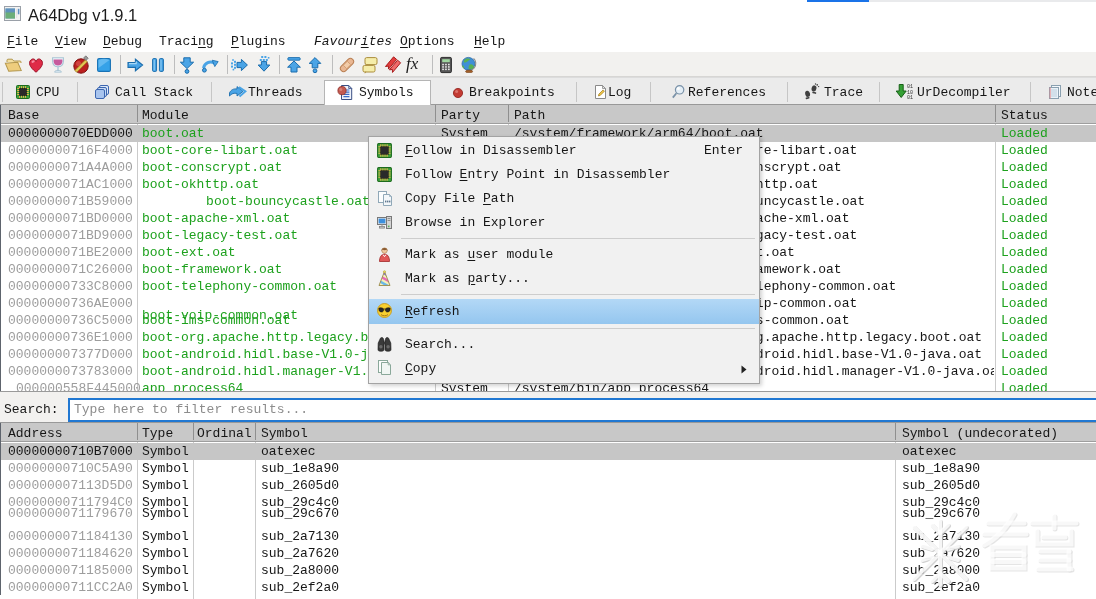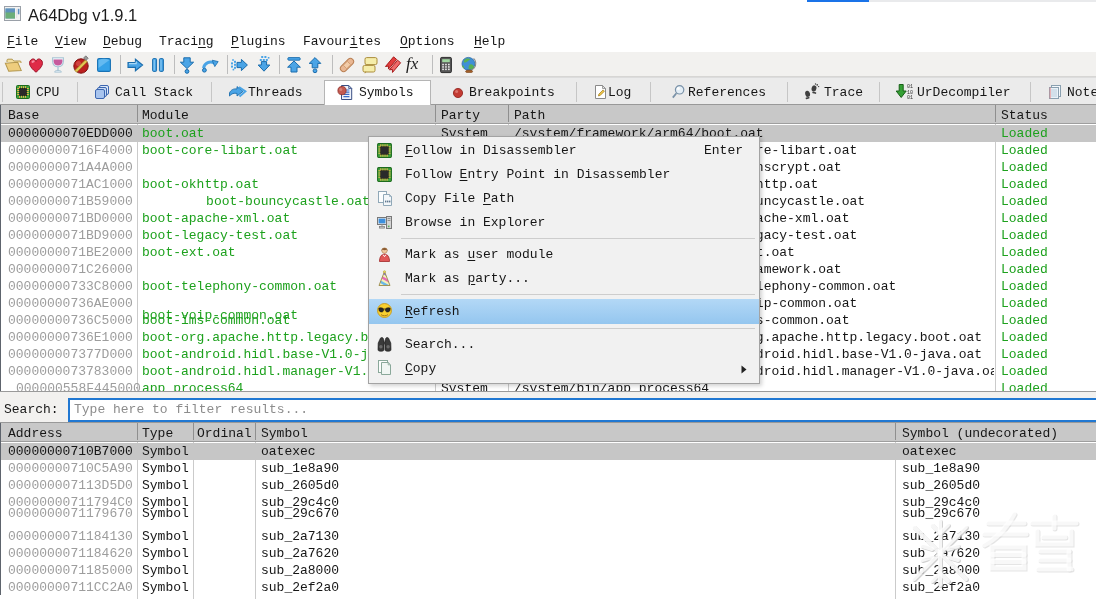--- a/index.html
+++ b/index.html
@@ -30,21 +30,21 @@
         <rect x="12" y="3" width="1.2" height="9" fill="#e4e4e4"></rect>
       </svg></div>
 <div class="abs" style="left:28px;top:3px;width:300px;height:24px;line-height:24px;font-family:'Liberation Sans',sans-serif;font-size:16.5px;color:#1b1b1b;">A64Dbg v1.9.1</div>
 
 <div class="abs" id="menubar" style="left:0;top:29px;width:1096px;height:23px;background:#fff;">
   <span class="abs" style="left:7px;top:1px;height:23px;line-height:23px;"><u>F</u>ile</span>
   <span class="abs" style="left:55px;top:1px;height:23px;line-height:23px;"><u>V</u>iew</span>
   <span class="abs" style="left:103px;top:1px;height:23px;line-height:23px;"><u>D</u>ebug</span>
   <span class="abs" style="left:159px;top:1px;height:23px;line-height:23px;">Traci<u>n</u>g</span>
   <span class="abs" style="left:231px;top:1px;height:23px;line-height:23px;"><u>P</u>lugins</span>
-  <span class="abs" style="left:303px;top:1px;height:23px;line-height:23px;">Favour<u>i</u>tes</span>
+  <span class="abs" style="left:314px;top:1px;height:23px;line-height:23px;font-style:italic;">Favour<u>i</u>tes</span>
   <span class="abs" style="left:400px;top:1px;height:23px;line-height:23px;"><u>O</u>ptions</span>
   <span class="abs" style="left:474px;top:1px;height:23px;line-height:23px;"><u>H</u>elp</span>
 </div>
 
 <div class="abs" id="toolbar" style="left:0;top:52px;width:1096px;height:25px;background:#f2f1ef;border-bottom:1px solid #d7d6d4;">
 
   <span class="abs" style="left:120px;top:3px;width:1px;height:19px;background:#bdbdbd;"></span>
   <span class="abs" style="left:174px;top:3px;width:1px;height:19px;background:#bdbdbd;"></span>
   <span class="abs" style="left:227px;top:3px;width:1px;height:19px;background:#bdbdbd;"></span>
   <span class="abs" style="left:279px;top:3px;width:1px;height:19px;background:#bdbdbd;"></span>
@@ -290,20 +290,21 @@
   </div>
   <div class="row17" style="top:18px;">
     <span class="cell gray" style="left:8px;width:128px;">00000000716F4000</span>
     <span class="cell green" style="left:142px;width:292px;">boot-core-libart.oat</span>
     <span class="cell" style="left:441px;width:66px;">System</span>
     <span class="cell" style="left:514px;width:480px;">/system/framework/arm64/boot-core-libart.oat</span>
     <span class="cell green" style="left:1001px;width:90px;">Loaded</span>
   </div>
   <div class="row17" style="top:35px;">
     <span class="cell gray" style="left:8px;width:128px;">0000000071A4A000</span>
+    <span class="cell green" style="left:142px;width:292px;">boot-conscrypt.oat</span>
     <span class="cell" style="left:441px;width:66px;">System</span>
     <span class="cell" style="left:514px;width:480px;">/system/framework/arm64/boot-conscrypt.oat</span>
     <span class="cell green" style="left:1001px;width:90px;">Loaded</span>
   </div>
   <div class="row17" style="top:52px;">
     <span class="cell gray" style="left:8px;width:128px;">0000000071AC1000</span>
     <span class="cell green" style="left:142px;width:292px;">boot-okhttp.oat</span>
     <span class="cell" style="left:441px;width:66px;">System</span>
     <span class="cell" style="left:514px;width:480px;">/system/framework/arm64/boot-okhttp.oat</span>
     <span class="cell green" style="left:1001px;width:90px;">Loaded</span>
@@ -331,20 +332,21 @@
   </div>
   <div class="row17" style="top:120px;">
     <span class="cell gray" style="left:8px;width:128px;">0000000071BE2000</span>
     <span class="cell green" style="left:142px;width:292px;">boot-ext.oat</span>
     <span class="cell" style="left:441px;width:66px;">System</span>
     <span class="cell" style="left:514px;width:480px;">/system/framework/arm64/boot-ext.oat</span>
     <span class="cell green" style="left:1001px;width:90px;">Loaded</span>
   </div>
   <div class="row17" style="top:137px;">
     <span class="cell gray" style="left:8px;width:128px;">0000000071C26000</span>
+    <span class="cell green" style="left:142px;width:292px;">boot-framework.oat</span>
     <span class="cell" style="left:441px;width:66px;">System</span>
     <span class="cell" style="left:514px;width:480px;">/system/framework/arm64/boot-framework.oat</span>
     <span class="cell green" style="left:1001px;width:90px;">Loaded</span>
   </div>
   <div class="row17" style="top:154px;">
     <span class="cell gray" style="left:8px;width:128px;">00000000733C8000</span>
     <span class="cell green" style="left:142px;width:292px;">boot-telephony-common.oat</span>
     <span class="cell" style="left:441px;width:66px;">System</span>
     <span class="cell" style="left:514px;width:480px;">/system/framework/arm64/boot-telephony-common.oat</span>
     <span class="cell green" style="left:1001px;width:90px;">Loaded</span>

